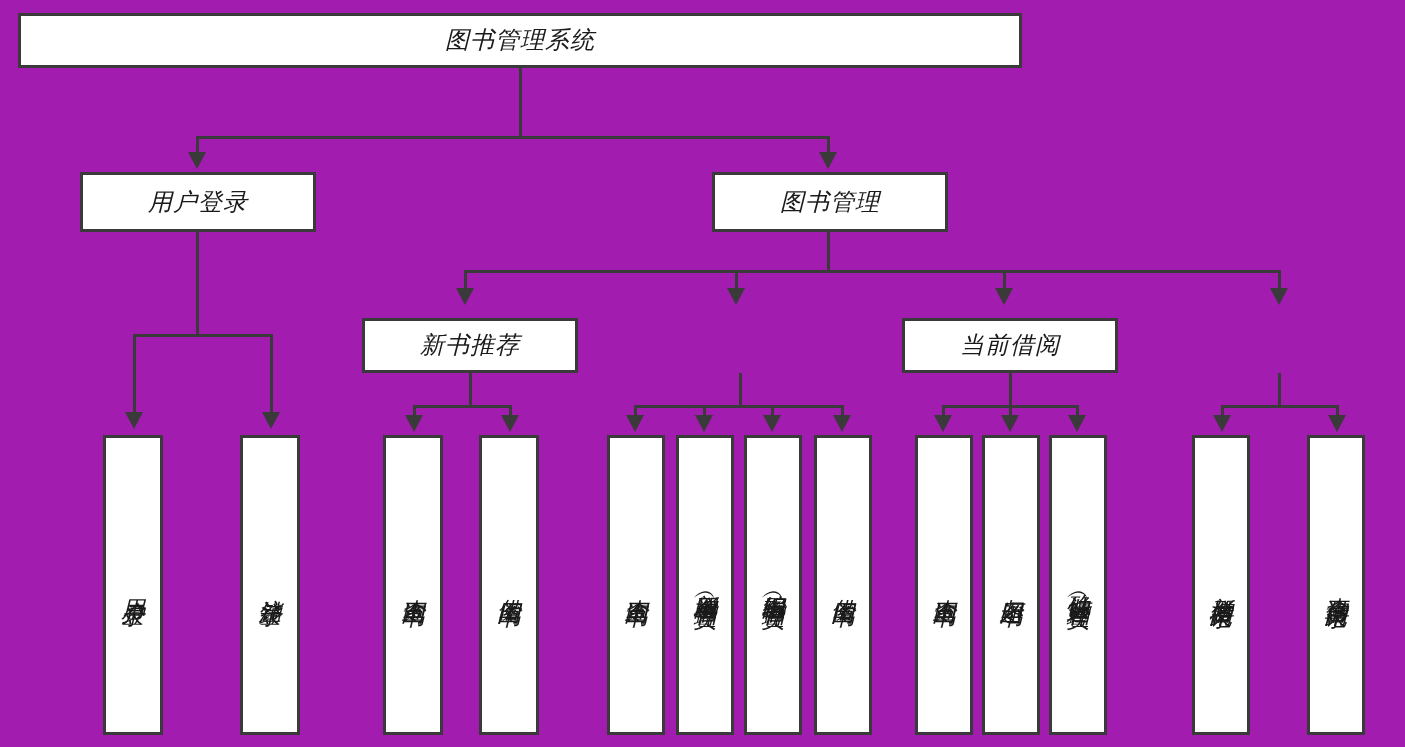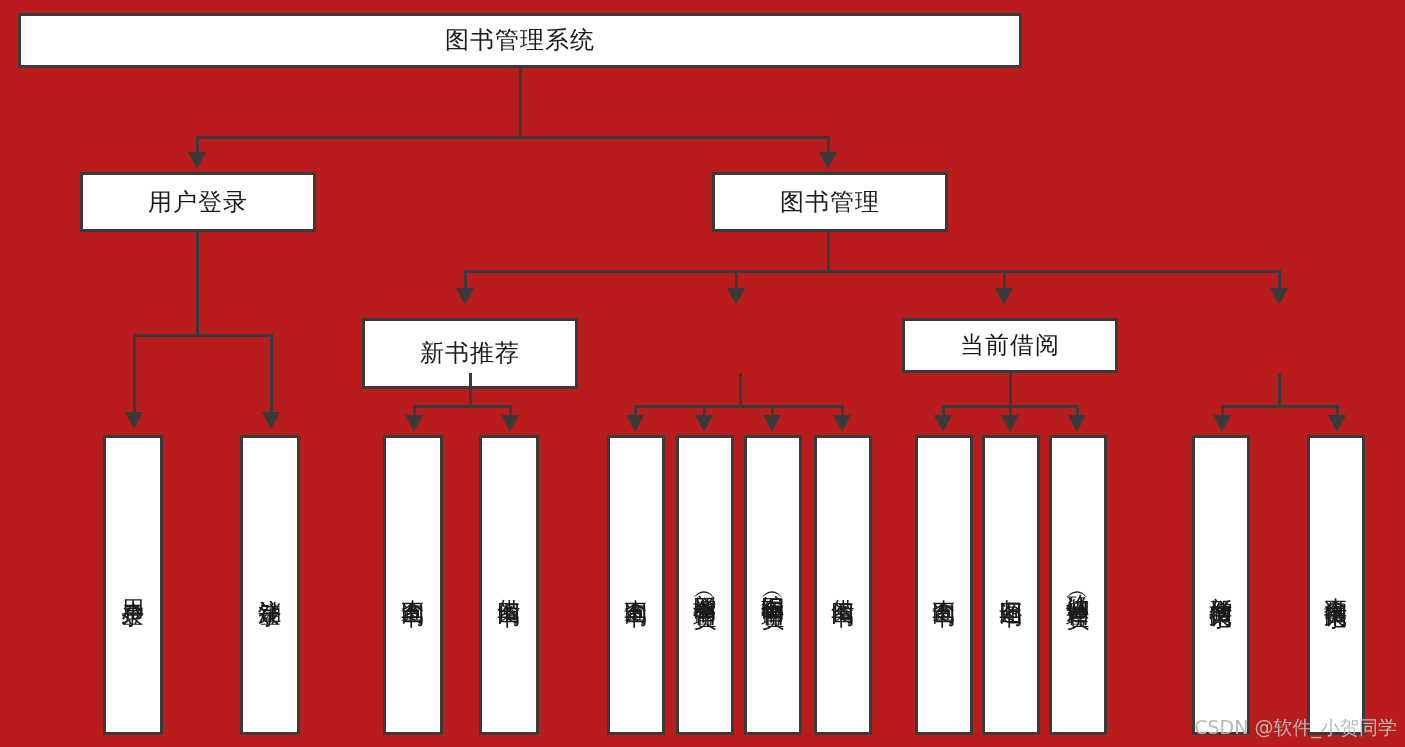--- a/index.html
+++ b/index.html
@@ -7,22 +7,23 @@
     padding: 0;
     background: #ffffff;
   }
   body {
     font-family: "DejaVu Sans", "Liberation Sans", sans-serif;
   }
   #canvas {
     position: relative;
     width: 1405px;
     height: 747px;
-    background: #b91c1c;
+    background: #a21caf;
     overflow: hidden;
+    font-style: italic;
   }
   .node {
     position: absolute;
     box-sizing: border-box;
     background: #ffffff;
     border: 3px solid #3a3a3a;
     display: flex;
     align-items: center;
     justify-content: center;
     color: #1a1a1a;
@@ -105,21 +106,21 @@
   <div class="hline" style="left:464px; top:270px; width:817px;"></div>
   <div class="vline" style="left:464px; top:270px; height:18px;"></div>
   <div class="vline" style="left:735px; top:270px; height:18px;"></div>
   <div class="vline" style="left:1003px; top:270px; height:18px;"></div>
   <div class="vline" style="left:1278px; top:270px; height:18px;"></div>
   <div class="arrow" style="left:456px; top:288px;"></div>
   <div class="arrow" style="left:727px; top:288px;"></div>
   <div class="arrow" style="left:995px; top:288px;"></div>
   <div class="arrow" style="left:1270px; top:288px;"></div>
 
-  <div class="node horiz" style="left:362px; top:318px; width:216px; height:71px;">
+  <div class="node horiz" style="left:362px; top:318px; width:216px; height:55px;">
     <span>新书推荐</span>
   </div>
   <div class="node horiz" style="left:902px; top:318px; width:216px; height:55px;">
     <span>当前借阅</span>
   </div>
 
   <div class="vline" style="left:469px; top:373px; width:3px; height:32px;"></div>
   <div class="hline" style="left:413px; top:405px; width:99px;"></div>
   <div class="vline" style="left:413px; top:405px; height:12px;"></div>
   <div class="vline" style="left:509px; top:405px; height:12px;"></div>
@@ -190,15 +191,14 @@
     <span class="vtext">确认归还（管理员）</span>
   </div>
 
   <div class="node vert" style="left:1192px; top:435px; width:58px; height:300px;">
     <span class="vtext">新增借阅记录</span>
   </div>
   <div class="node vert" style="left:1307px; top:435px; width:58px; height:300px;">
     <span class="vtext">查询借阅记录</span>
   </div>
 
-  <div class="watermark">CSDN @软件_小贺同学</div>
 
 </div>
 
 </body></html>

